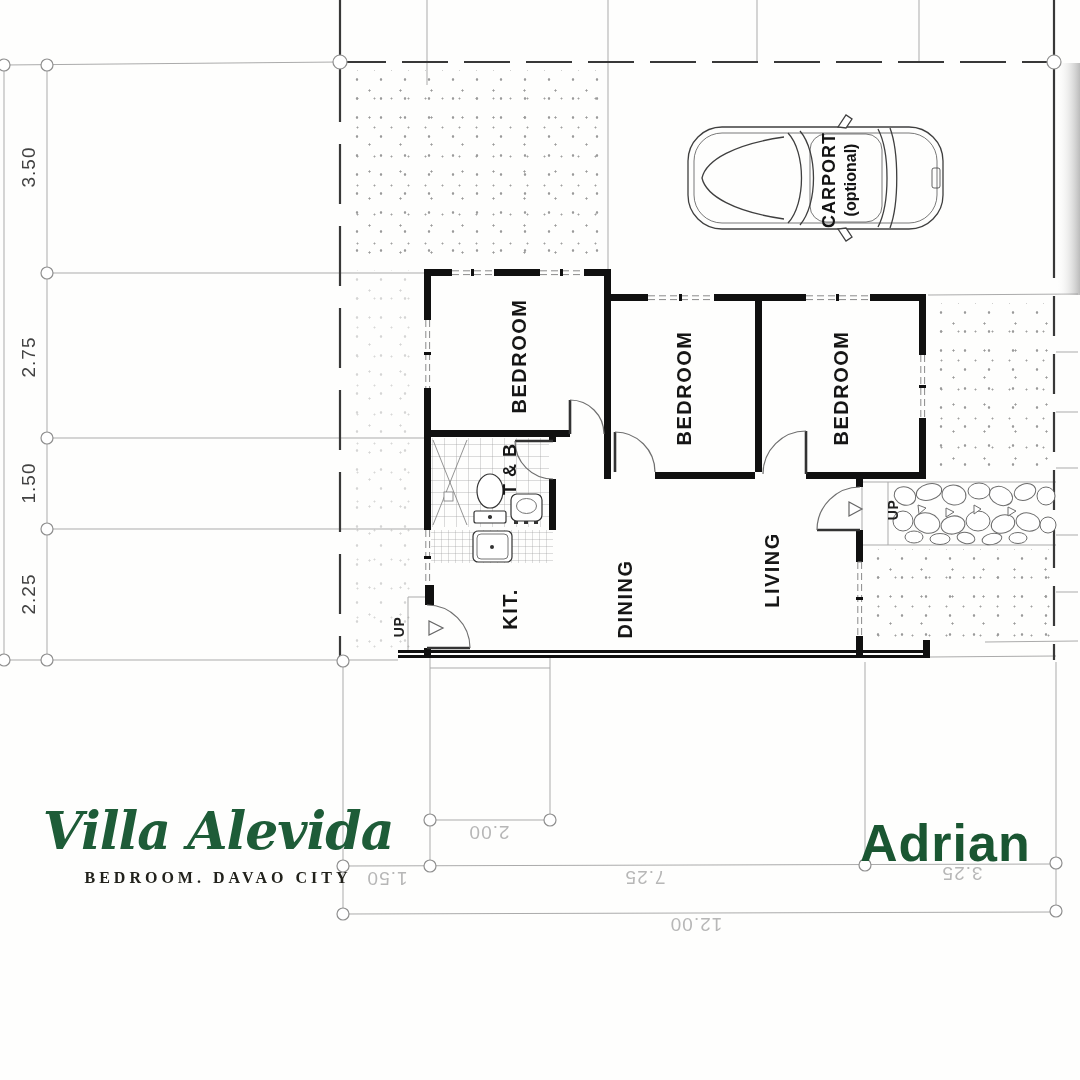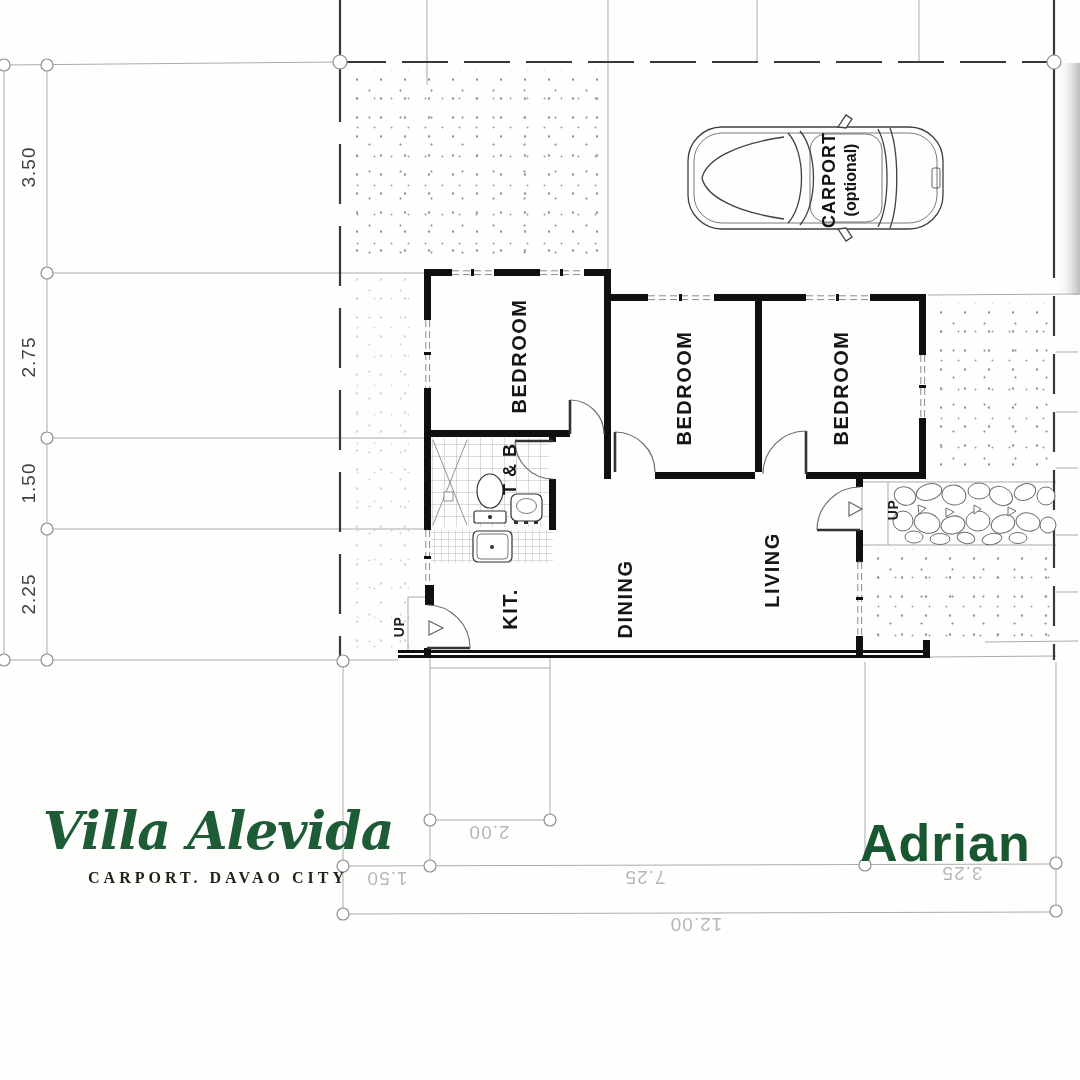--- a/index.html
+++ b/index.html
@@ -312,16 +312,16 @@
   <span class="lbl vrot dimL" style="left:29px;top:483px;">1.50</span>
   <span class="lbl vrot dimL" style="left:29px;top:594px;">2.25</span>
 
   <span class="lbl flip dimB" style="left:489px;top:832px;">2.00</span>
   <span class="lbl flip dimB" style="left:387px;top:878px;">1.50</span>
   <span class="lbl flip dimB" style="left:645px;top:877px;">7.25</span>
   <span class="lbl flip dimB" style="left:962px;top:873px;">3.25</span>
   <span class="lbl flip dimB" style="left:696px;top:924px;">12.00</span>
 
   <div class="logo-script">Villa Alevida</div>
-  <div class="logo-sub">CARPORT. DAVAO CITY</div>
+  <div class="logo-sub">BEDROOM. DAVAO CITY</div>
   <div class="model-name">Adrian</div>
 
 </div>
 
 </body></html>

